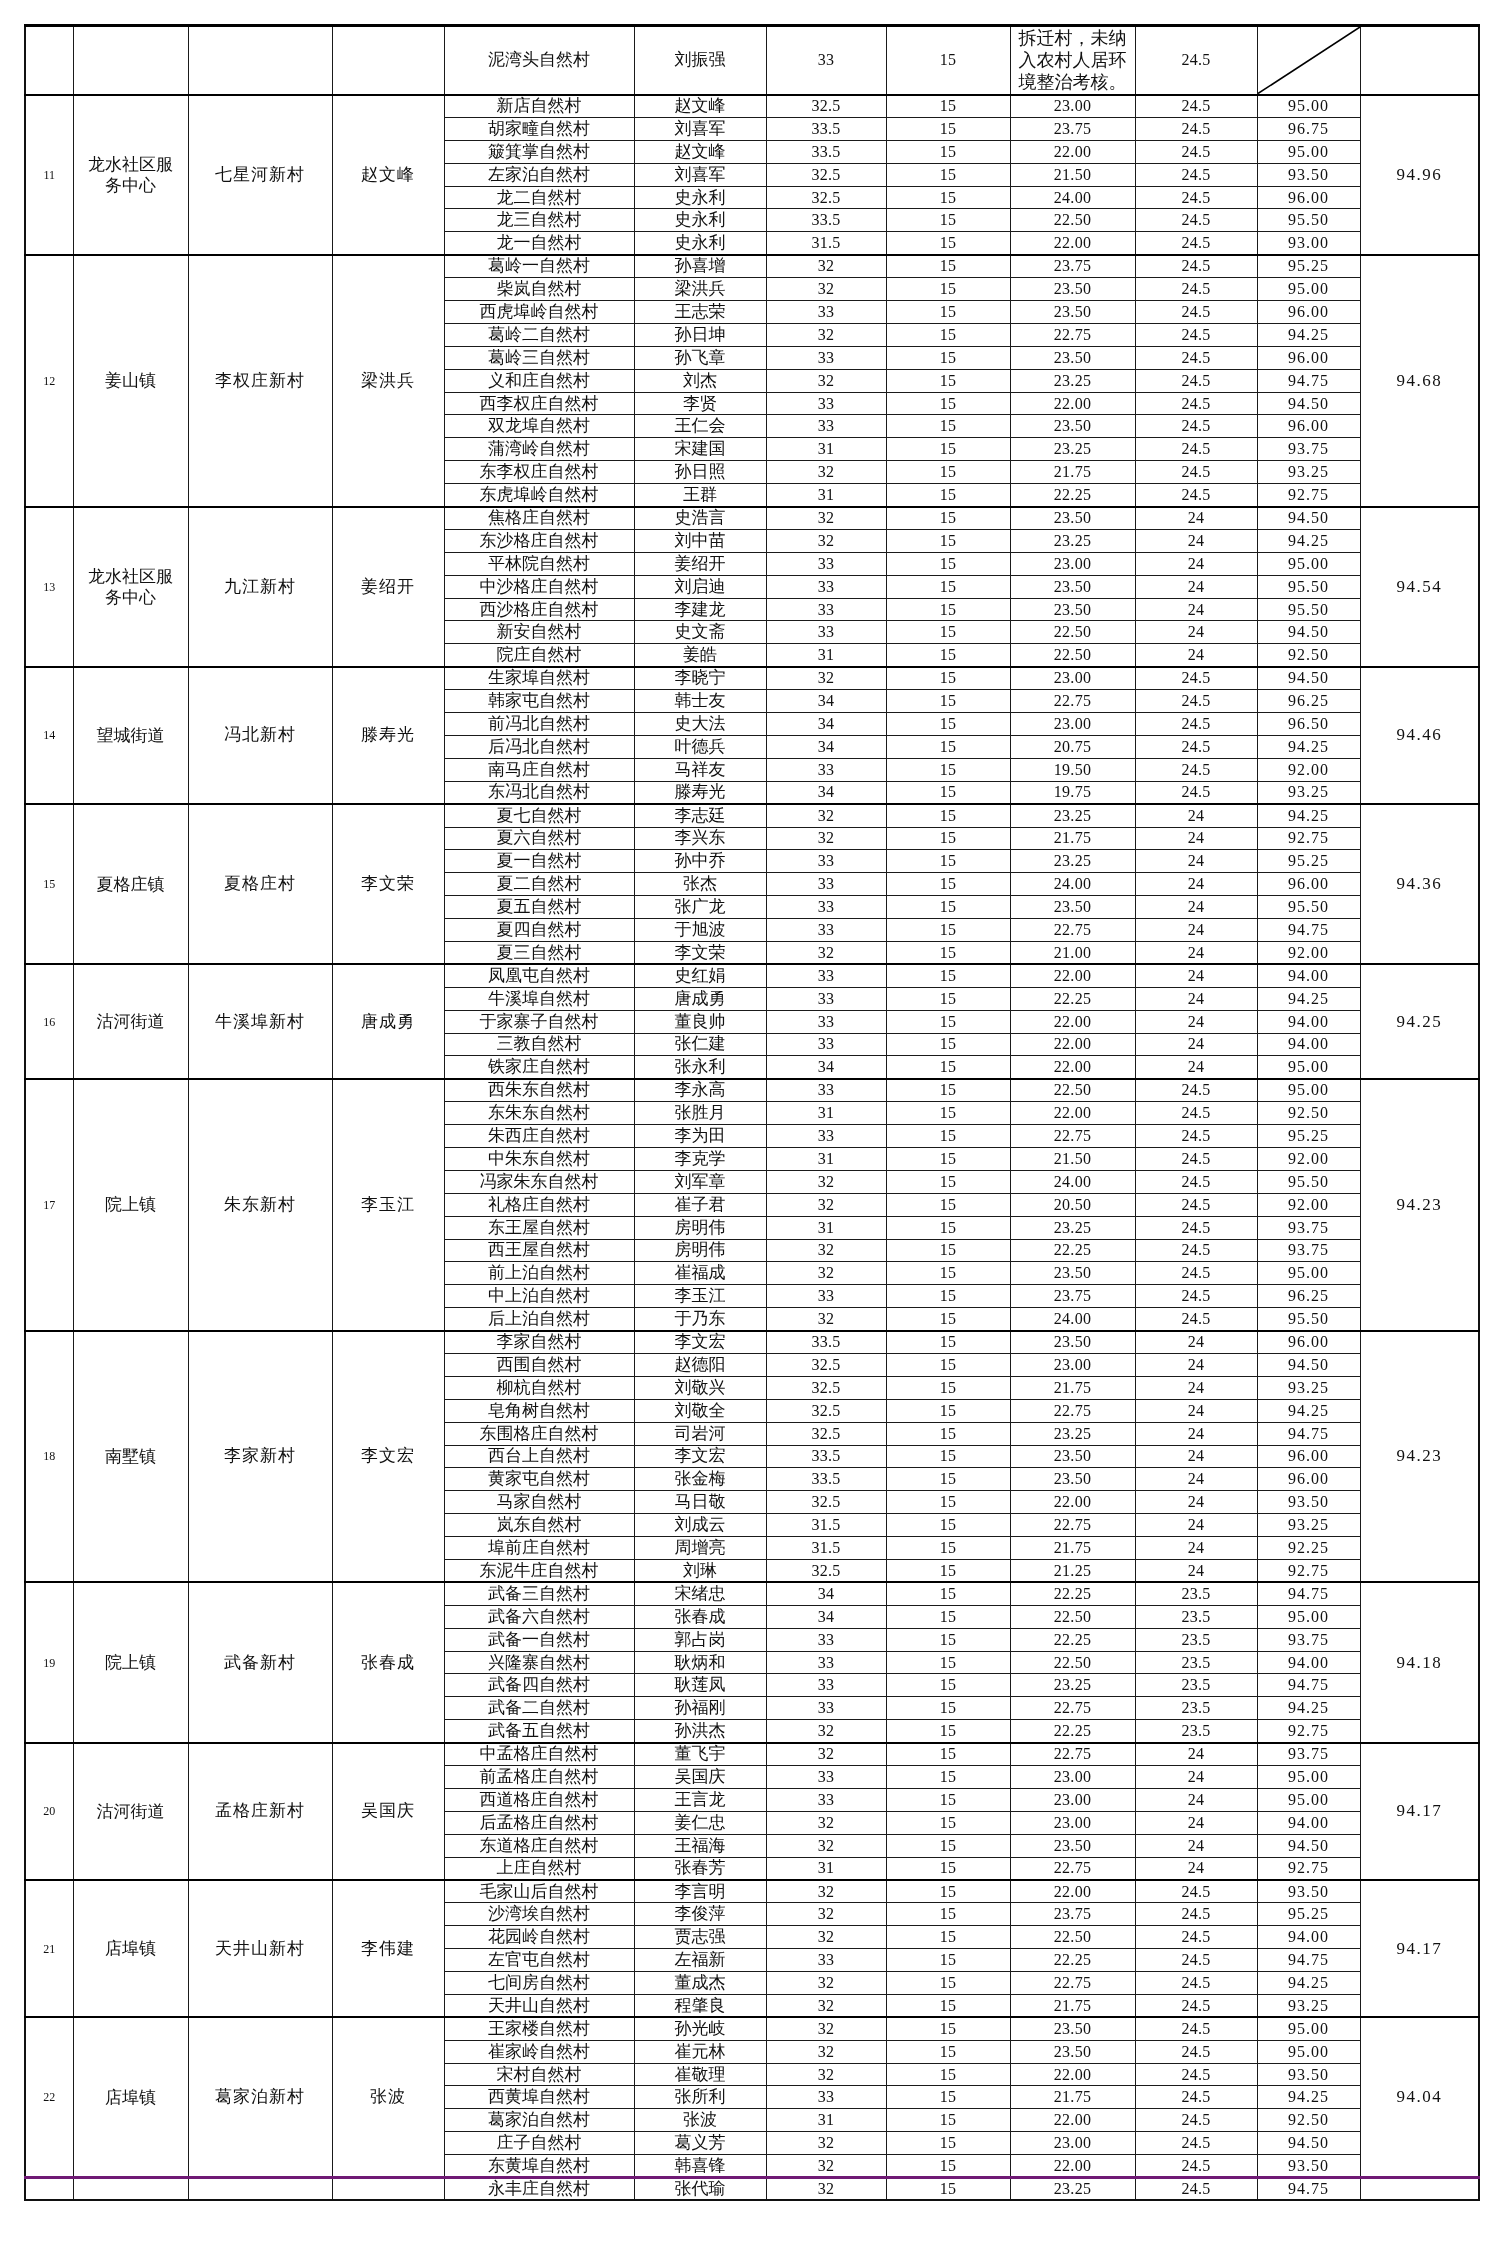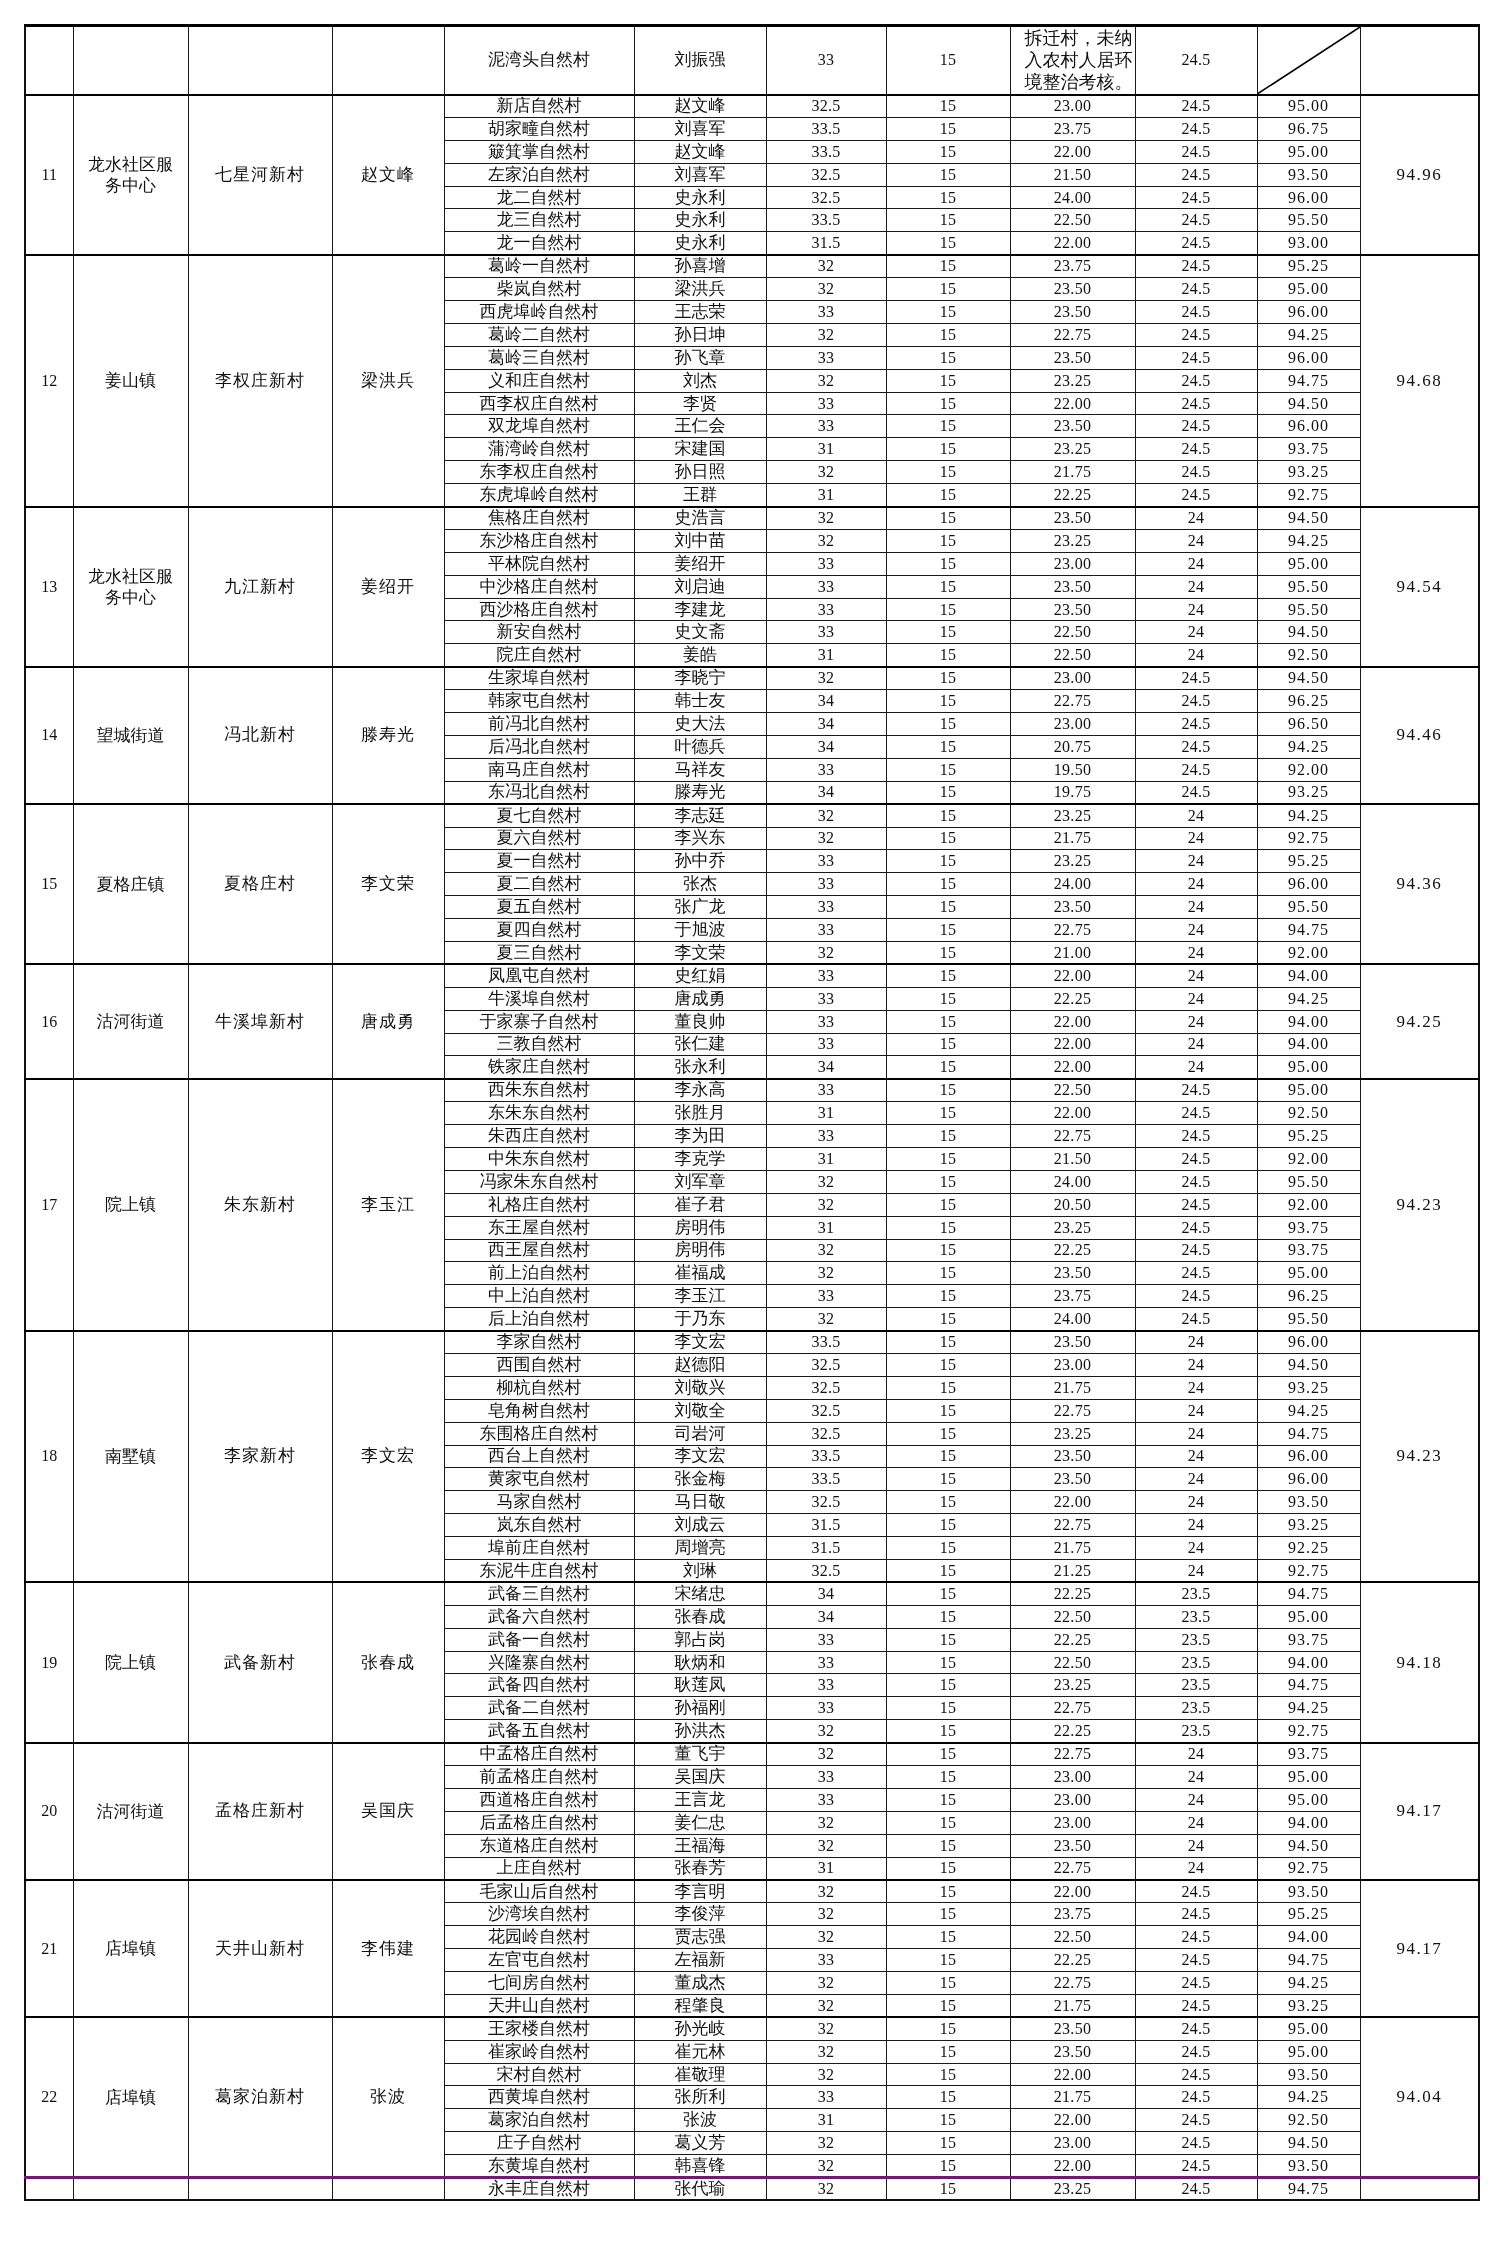--- a/index.html
+++ b/index.html
@@ -17,25 +17,25 @@
     font-size:16px; line-height:20px; white-space:nowrap; overflow:hidden;
   }
   .score-table tr.data-row { height:22.9px; }
   .score-table tr.top-row { height:69px; }
   .score-table tr.grp-start td { border-top:2px solid #000; }
   .score-table tr.bottom-row td { border-top:3px solid #701a75; }
   td.village { font-size:17px; }
   td.person { font-size:17px; }
   td.num { font-size:16px; letter-spacing:0.3px; }
   td.total { font-size:16px; letter-spacing:1px; }
-  td.rank { font-size:16px; }
+  td.rank { font-size:12px; }
   td.town { white-space:normal; padding:0 14px; font-size:17px; line-height:21px;margin-left:29px; }
   td.newvillage, td.leader { font-size:17px; letter-spacing:1px; }
   td.avg { font-size:17px; letter-spacing:1.5px;margin-top:8px; }
-  td.note { white-space:normal; text-align:right; padding:0 2px; font-size:18px; line-height:22px; word-break:break-all; }
+  td.note { white-space:normal; text-align:center; padding:0 2px; font-size:18px; line-height:22px; word-break:break-all; }
   td.diag { position:relative; }
   td.diag svg { position:absolute; left:0; top:0; width:100%; height:100%; display:block; }
 </style>
 </head>
 <body>
 
 <div class="sheet">
   <table class="score-table">
     <colgroup>
       <col style="width:48px">

